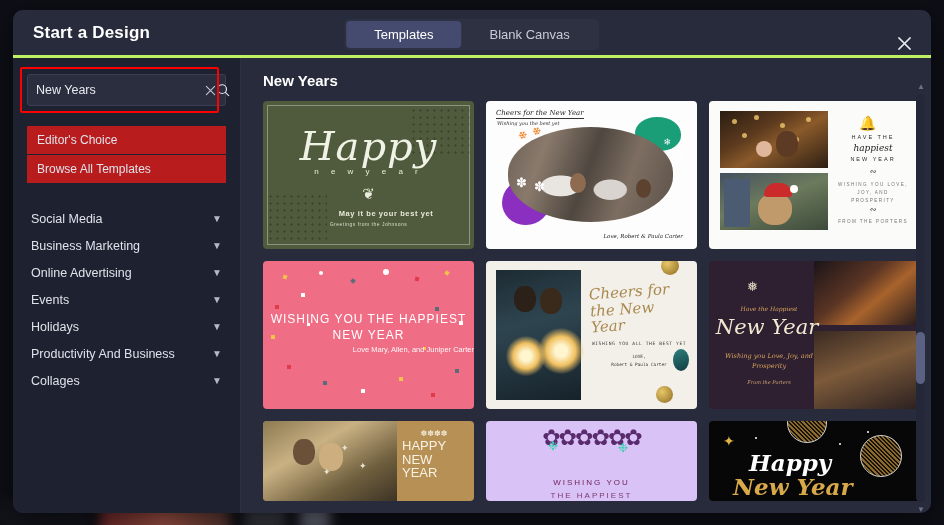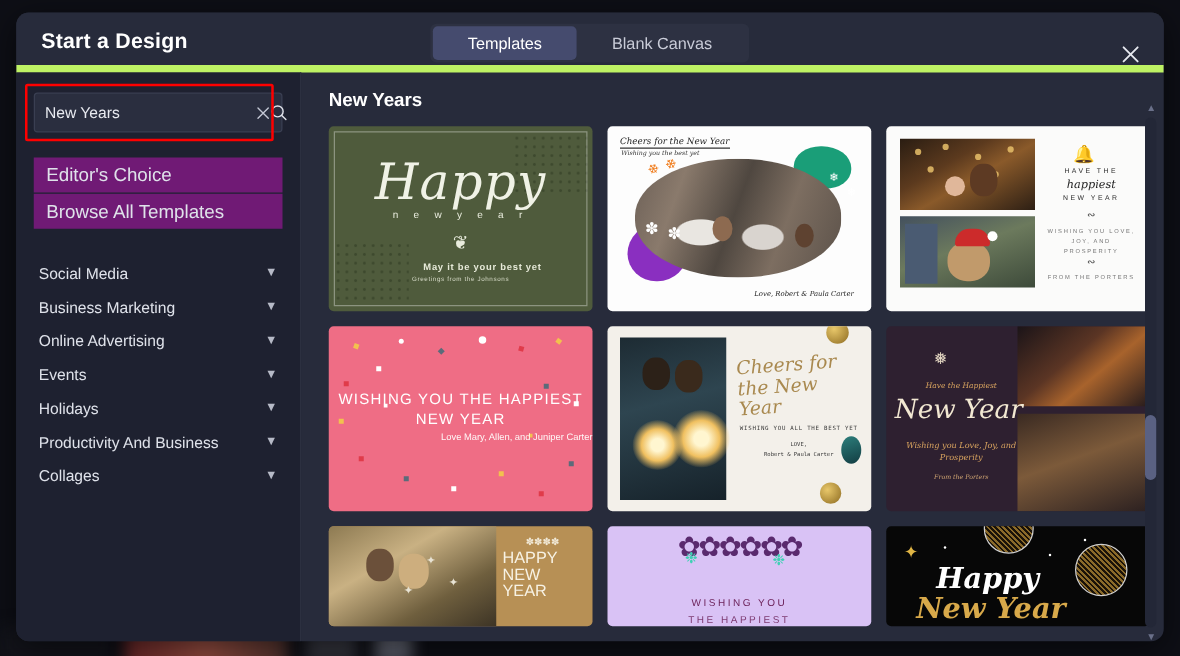--- a/index.html
+++ b/index.html
@@ -20,21 +20,21 @@
   .bd4 { left: 0px;  top: 500px; width: 90px; height: 30px; background: #15161d; }
 
   
   .modal {
     position: absolute; left: 13px; top: 10px; width: 918px; height: 503px;
     background: #272b3b; border-radius: 10px; overflow: hidden;
     box-shadow: 0 6px 26px rgba(0,0,0,.55);
   }
   .modal-header {
     height: 48px; position: relative;
-    border-bottom: 6px solid #bef264;
+    border-bottom: 3px solid #bef264;
     background: #272b3b;
   }
   .modal-title {
     position: absolute; left: 20px; top: 13px;
     font-size: 17px; font-weight: bold; color: #ffffff;
     letter-spacing: .2px;
   }
   .tabs {
     position: absolute; left: 50%; top: 9px; transform: translateX(-50%);
     display: flex; background: #2d3142; border-radius: 5px; padding: 2px;
@@ -79,21 +79,21 @@
   }
   .annot {
     position: absolute; border: 2.5px solid #fe0000; border-radius: 2px;
     pointer-events: none;
   }
   .annot-search { left: -7px; top: -7px; width: 199px; height: 46px; }
 
   .quicklinks { margin-bottom: 22px; }
   .quick-item {
     height: 28px; display: flex; align-items: center; padding: 0 10px;
-    background: #701a75; color: #dfe2ea; font-size: 15px;
+    background: #b91c1c; color: #dfe2ea; font-size: 12px;
     cursor: pointer;
   }
   .quick-item + .quick-item { margin-top: 1px; }
 
   .cat-list { }
   .cat-item {
     display: flex; align-items: center; justify-content: space-between;
     height: 27px; color: #dfe2ea; font-size: 12.5px; cursor: pointer;
     padding: 0 4px; margin-bottom: 0px;
   }

